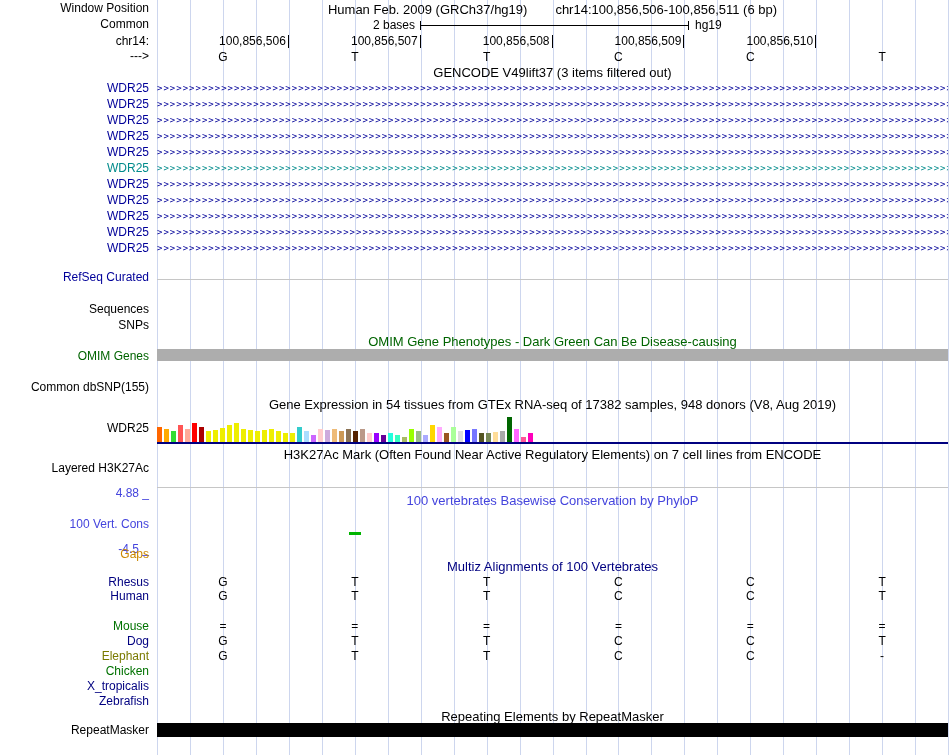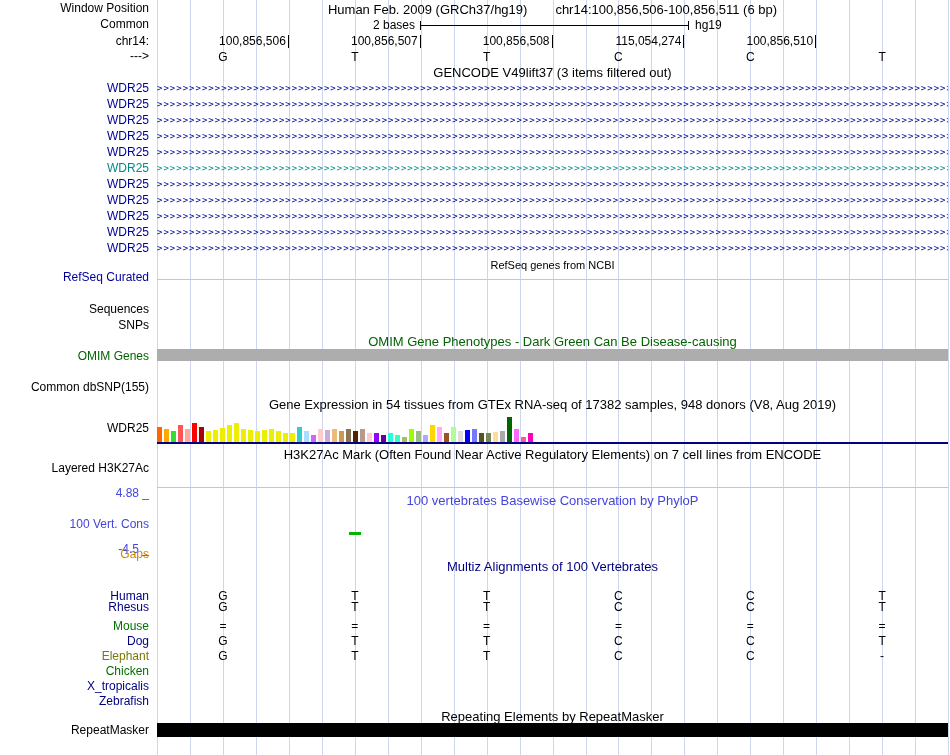--- a/index.html
+++ b/index.html
@@ -90,21 +90,21 @@
   <div class="scale-line"></div>
   <div class="scale-tick" style="left:420px"></div>
   <div class="scale-tick" style="left:688px"></div>
   <div class="hg19-label">hg19</div>
 
   <div class="left-label" style="top:35px">chr14:</div>
   <div style="position:absolute;top:35px;left:0;width:950px;height:14px">
       <div class="coord-tick" style="right: 661.2px;">100,856,506</div>
       <div class="coord-tick" style="right: 529.3px;">100,856,507</div>
       <div class="coord-tick" style="right: 397.5px;">100,856,508</div>
-      <div class="coord-tick" style="right: 265.7px;">115,054,274</div>
+      <div class="coord-tick" style="right: 265.7px;">100,856,509</div>
       <div class="coord-tick" style="right: 133.8px;">100,856,510</div>
     </div>
 
   <div class="left-label" style="top:50px">---&gt;</div>
   <div style="position:absolute;top:50px;left:0;width:950px;height:15px">
       <div class="base-letter" style="left: 202.9px;">G</div>
       <div class="base-letter" style="left: 334.8px;">T</div>
       <div class="base-letter" style="left: 466.6px;">T</div>
       <div class="base-letter" style="left: 598.4px;">C</div>
       <div class="base-letter" style="left: 730.3px;">C</div>
@@ -152,21 +152,20 @@
       <div class="gencode-row" style="top: 225px;">
         <div class="row-label" style="color: rgb(0, 0, 153);">WDR25</div>
         <div class="arrow-line" style="color: rgb(0, 0, 153);">&gt;&gt;&gt;&gt;&gt;&gt;&gt;&gt;&gt;&gt;&gt;&gt;&gt;&gt;&gt;&gt;&gt;&gt;&gt;&gt;&gt;&gt;&gt;&gt;&gt;&gt;&gt;&gt;&gt;&gt;&gt;&gt;&gt;&gt;&gt;&gt;&gt;&gt;&gt;&gt;&gt;&gt;&gt;&gt;&gt;&gt;&gt;&gt;&gt;&gt;&gt;&gt;&gt;&gt;&gt;&gt;&gt;&gt;&gt;&gt;&gt;&gt;&gt;&gt;&gt;&gt;&gt;&gt;&gt;&gt;&gt;&gt;&gt;&gt;&gt;&gt;&gt;&gt;&gt;&gt;&gt;&gt;&gt;&gt;&gt;&gt;&gt;&gt;&gt;&gt;&gt;&gt;&gt;&gt;&gt;&gt;&gt;&gt;&gt;&gt;&gt;&gt;&gt;&gt;&gt;&gt;&gt;&gt;&gt;&gt;&gt;&gt;&gt;&gt;&gt;&gt;&gt;&gt;&gt;&gt;&gt;&gt;&gt;&gt;&gt;&gt;&gt;&gt;&gt;&gt;&gt;&gt;&gt;&gt;&gt;&gt;&gt;&gt;&gt;&gt;&gt;&gt;&gt;&gt;&gt;&gt;&gt;&gt;&gt;&gt;&gt;&gt;&gt;&gt;&gt;&gt;&gt;&gt;&gt;&gt;&gt;&gt;&gt;&gt;&gt;&gt;&gt;&gt;&gt;&gt;&gt;&gt;&gt;&gt;&gt;&gt;&gt;&gt;&gt;&gt;&gt;&gt;&gt;&gt;&gt;&gt;&gt;&gt;&gt;&gt;&gt;&gt;&gt;&gt;&gt;&gt;&gt;&gt;&gt;&gt;&gt;&gt;&gt;&gt;&gt;&gt;&gt;&gt;&gt;&gt;&gt;&gt;&gt;&gt;&gt;&gt;&gt;&gt;&gt;&gt;</div>
       </div>
       <div class="gencode-row" style="top: 241px;">
         <div class="row-label" style="color: rgb(0, 0, 153);">WDR25</div>
         <div class="arrow-line" style="color: rgb(0, 0, 153);">&gt;&gt;&gt;&gt;&gt;&gt;&gt;&gt;&gt;&gt;&gt;&gt;&gt;&gt;&gt;&gt;&gt;&gt;&gt;&gt;&gt;&gt;&gt;&gt;&gt;&gt;&gt;&gt;&gt;&gt;&gt;&gt;&gt;&gt;&gt;&gt;&gt;&gt;&gt;&gt;&gt;&gt;&gt;&gt;&gt;&gt;&gt;&gt;&gt;&gt;&gt;&gt;&gt;&gt;&gt;&gt;&gt;&gt;&gt;&gt;&gt;&gt;&gt;&gt;&gt;&gt;&gt;&gt;&gt;&gt;&gt;&gt;&gt;&gt;&gt;&gt;&gt;&gt;&gt;&gt;&gt;&gt;&gt;&gt;&gt;&gt;&gt;&gt;&gt;&gt;&gt;&gt;&gt;&gt;&gt;&gt;&gt;&gt;&gt;&gt;&gt;&gt;&gt;&gt;&gt;&gt;&gt;&gt;&gt;&gt;&gt;&gt;&gt;&gt;&gt;&gt;&gt;&gt;&gt;&gt;&gt;&gt;&gt;&gt;&gt;&gt;&gt;&gt;&gt;&gt;&gt;&gt;&gt;&gt;&gt;&gt;&gt;&gt;&gt;&gt;&gt;&gt;&gt;&gt;&gt;&gt;&gt;&gt;&gt;&gt;&gt;&gt;&gt;&gt;&gt;&gt;&gt;&gt;&gt;&gt;&gt;&gt;&gt;&gt;&gt;&gt;&gt;&gt;&gt;&gt;&gt;&gt;&gt;&gt;&gt;&gt;&gt;&gt;&gt;&gt;&gt;&gt;&gt;&gt;&gt;&gt;&gt;&gt;&gt;&gt;&gt;&gt;&gt;&gt;&gt;&gt;&gt;&gt;&gt;&gt;&gt;&gt;&gt;&gt;&gt;&gt;&gt;&gt;&gt;&gt;&gt;&gt;&gt;&gt;&gt;&gt;&gt;&gt;&gt;&gt;</div>
       </div>
     </div>
 
-  <div class="title small" style="top:258px">RefSeq genes from NCBI</div>
   <div class="left-label" style="top: 271px; color: rgb(0, 0, 153);">RefSeq Curated</div>
   <div class="hline" style="top:279px"></div>
 
   <div class="left-label" style="top:303px">Sequences</div>
   <div class="left-label" style="top:319px">SNPs</div>
 
   <div class="title" style="top: 335px; color: rgb(0, 100, 0);">OMIM Gene Phenotypes - Dark Green Can Be Disease-causing</div>
   <div class="bar" style="top: 349px; height: 12px; background: rgb(173, 173, 173);"></div>
   <div class="left-label" style="top: 350px; color: rgb(0, 100, 0);">OMIM Genes</div>
 
@@ -247,21 +246,21 @@
   <div>
       <div class="multiz-row" style="top: 589px;">
         <div class="row-label" style="color: rgb(0, 0, 128);">Human</div>
         <div class="base-letter" style="left: 202.9px;">G</div>
         <div class="base-letter" style="left: 334.8px;">T</div>
         <div class="base-letter" style="left: 466.6px;">T</div>
         <div class="base-letter" style="left: 598.4px;">C</div>
         <div class="base-letter" style="left: 730.3px;">C</div>
         <div class="base-letter" style="left: 862.1px;">T</div>
       </div>
-      <div class="multiz-row" style="top: 600px; padding-left: 36px;">
+      <div class="multiz-row" style="top: 575px; padding-left: 36px;">
         <div class="row-label" style="color: rgb(0, 0, 128);">Rhesus</div>
         <div class="base-letter" style="left: 202.9px;">G</div>
         <div class="base-letter" style="left: 334.8px;">T</div>
         <div class="base-letter" style="left: 466.6px;">T</div>
         <div class="base-letter" style="left: 598.4px;">C</div>
         <div class="base-letter" style="left: 730.3px;">C</div>
         <div class="base-letter" style="left: 862.1px;">T</div>
       </div>
       <div class="multiz-row" style="top: 619px;">
         <div class="row-label" style="color: rgb(0, 114, 0);">Mouse</div>

